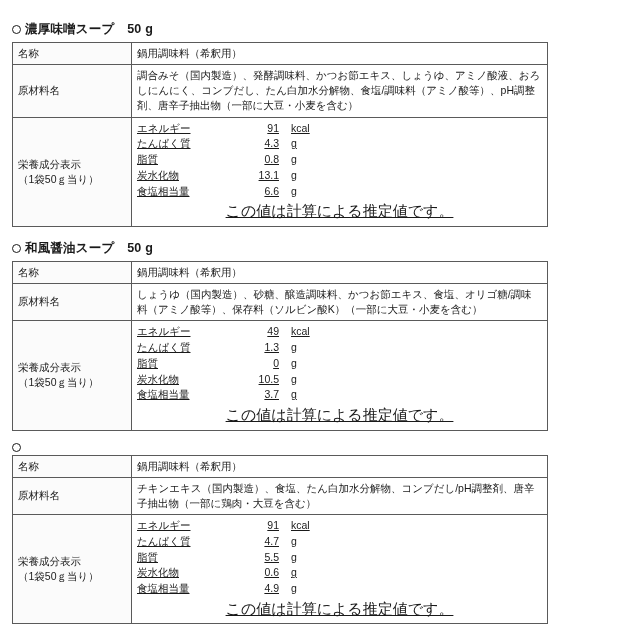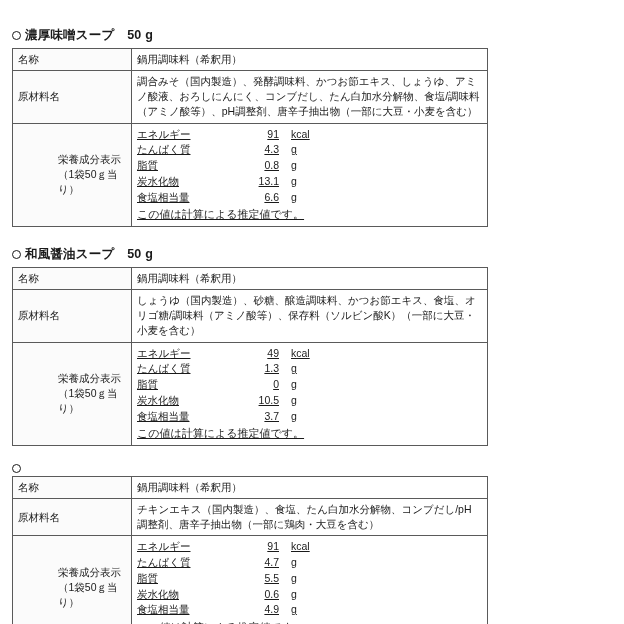--- a/index.html
+++ b/index.html
@@ -20,59 +20,58 @@
     box-sizing: border-box;
     padding: 8px 12px 0 12px;
   }
   .section {
     margin-bottom: 6px;
   }
   .section-title {
     font-size: 12.5px;
     font-weight: bold;
     line-height: 1.5;
-    margin: 18px 0 3px 0;
+    margin: 12px 0 3px 0;
     letter-spacing: 0.2px;
     display: flex;
     align-items: center;
     gap: 2px;
   }
   .circle-mark {
     display: inline-block;
     width: 9px;
     height: 9px;
     border: 1px solid #1a1a1a;
     border-radius: 50%;
     box-sizing: border-box;
     margin-right: 2px;
     flex: none;
   }
   table.nutri {
     border-collapse: collapse;
-    width: 476px;
+    width: 536px;
     table-layout: fixed;
     border: 1px solid #5a5a5a;
   }
   table.nutri td {
     border: 1px solid #5a5a5a;
     font-size: 10.5px;
     line-height: 1.45;
     padding: 3px 5px;
     vertical-align: middle;
     word-break: break-all;
   }
   td.label {
     width: 108px;
     background: #fbfbfb;
     text-align: left;
     vertical-align: middle;
   }
   td.label .sub {
     display: block;
-    margin-left: 40px;
   }
   td.value {
     text-align: left;
   }
   .nut-rows {
     display: table;
     width: 100%;
     border-collapse: collapse;
   }
   .nut-row {
@@ -91,23 +90,24 @@
   .nut-num {
     width: 46px;
     text-align: right;
     padding-right: 12px;
     white-space: nowrap;
   }
   .nut-unit {
     white-space: nowrap;
   }
   .nut-note {
-    font-size: 11px;
+    font-size: 15px;
     line-height: 1.5;
     padding-top: 1px;
+    text-align: center;
   }
   td.nutri-cell {
     padding: 3px 5px 3px 5px;
     text-decoration: underline;
   }
   .ingredients {
     line-height: 1.55;
     margin-left: 10px;
   }
 </style>

